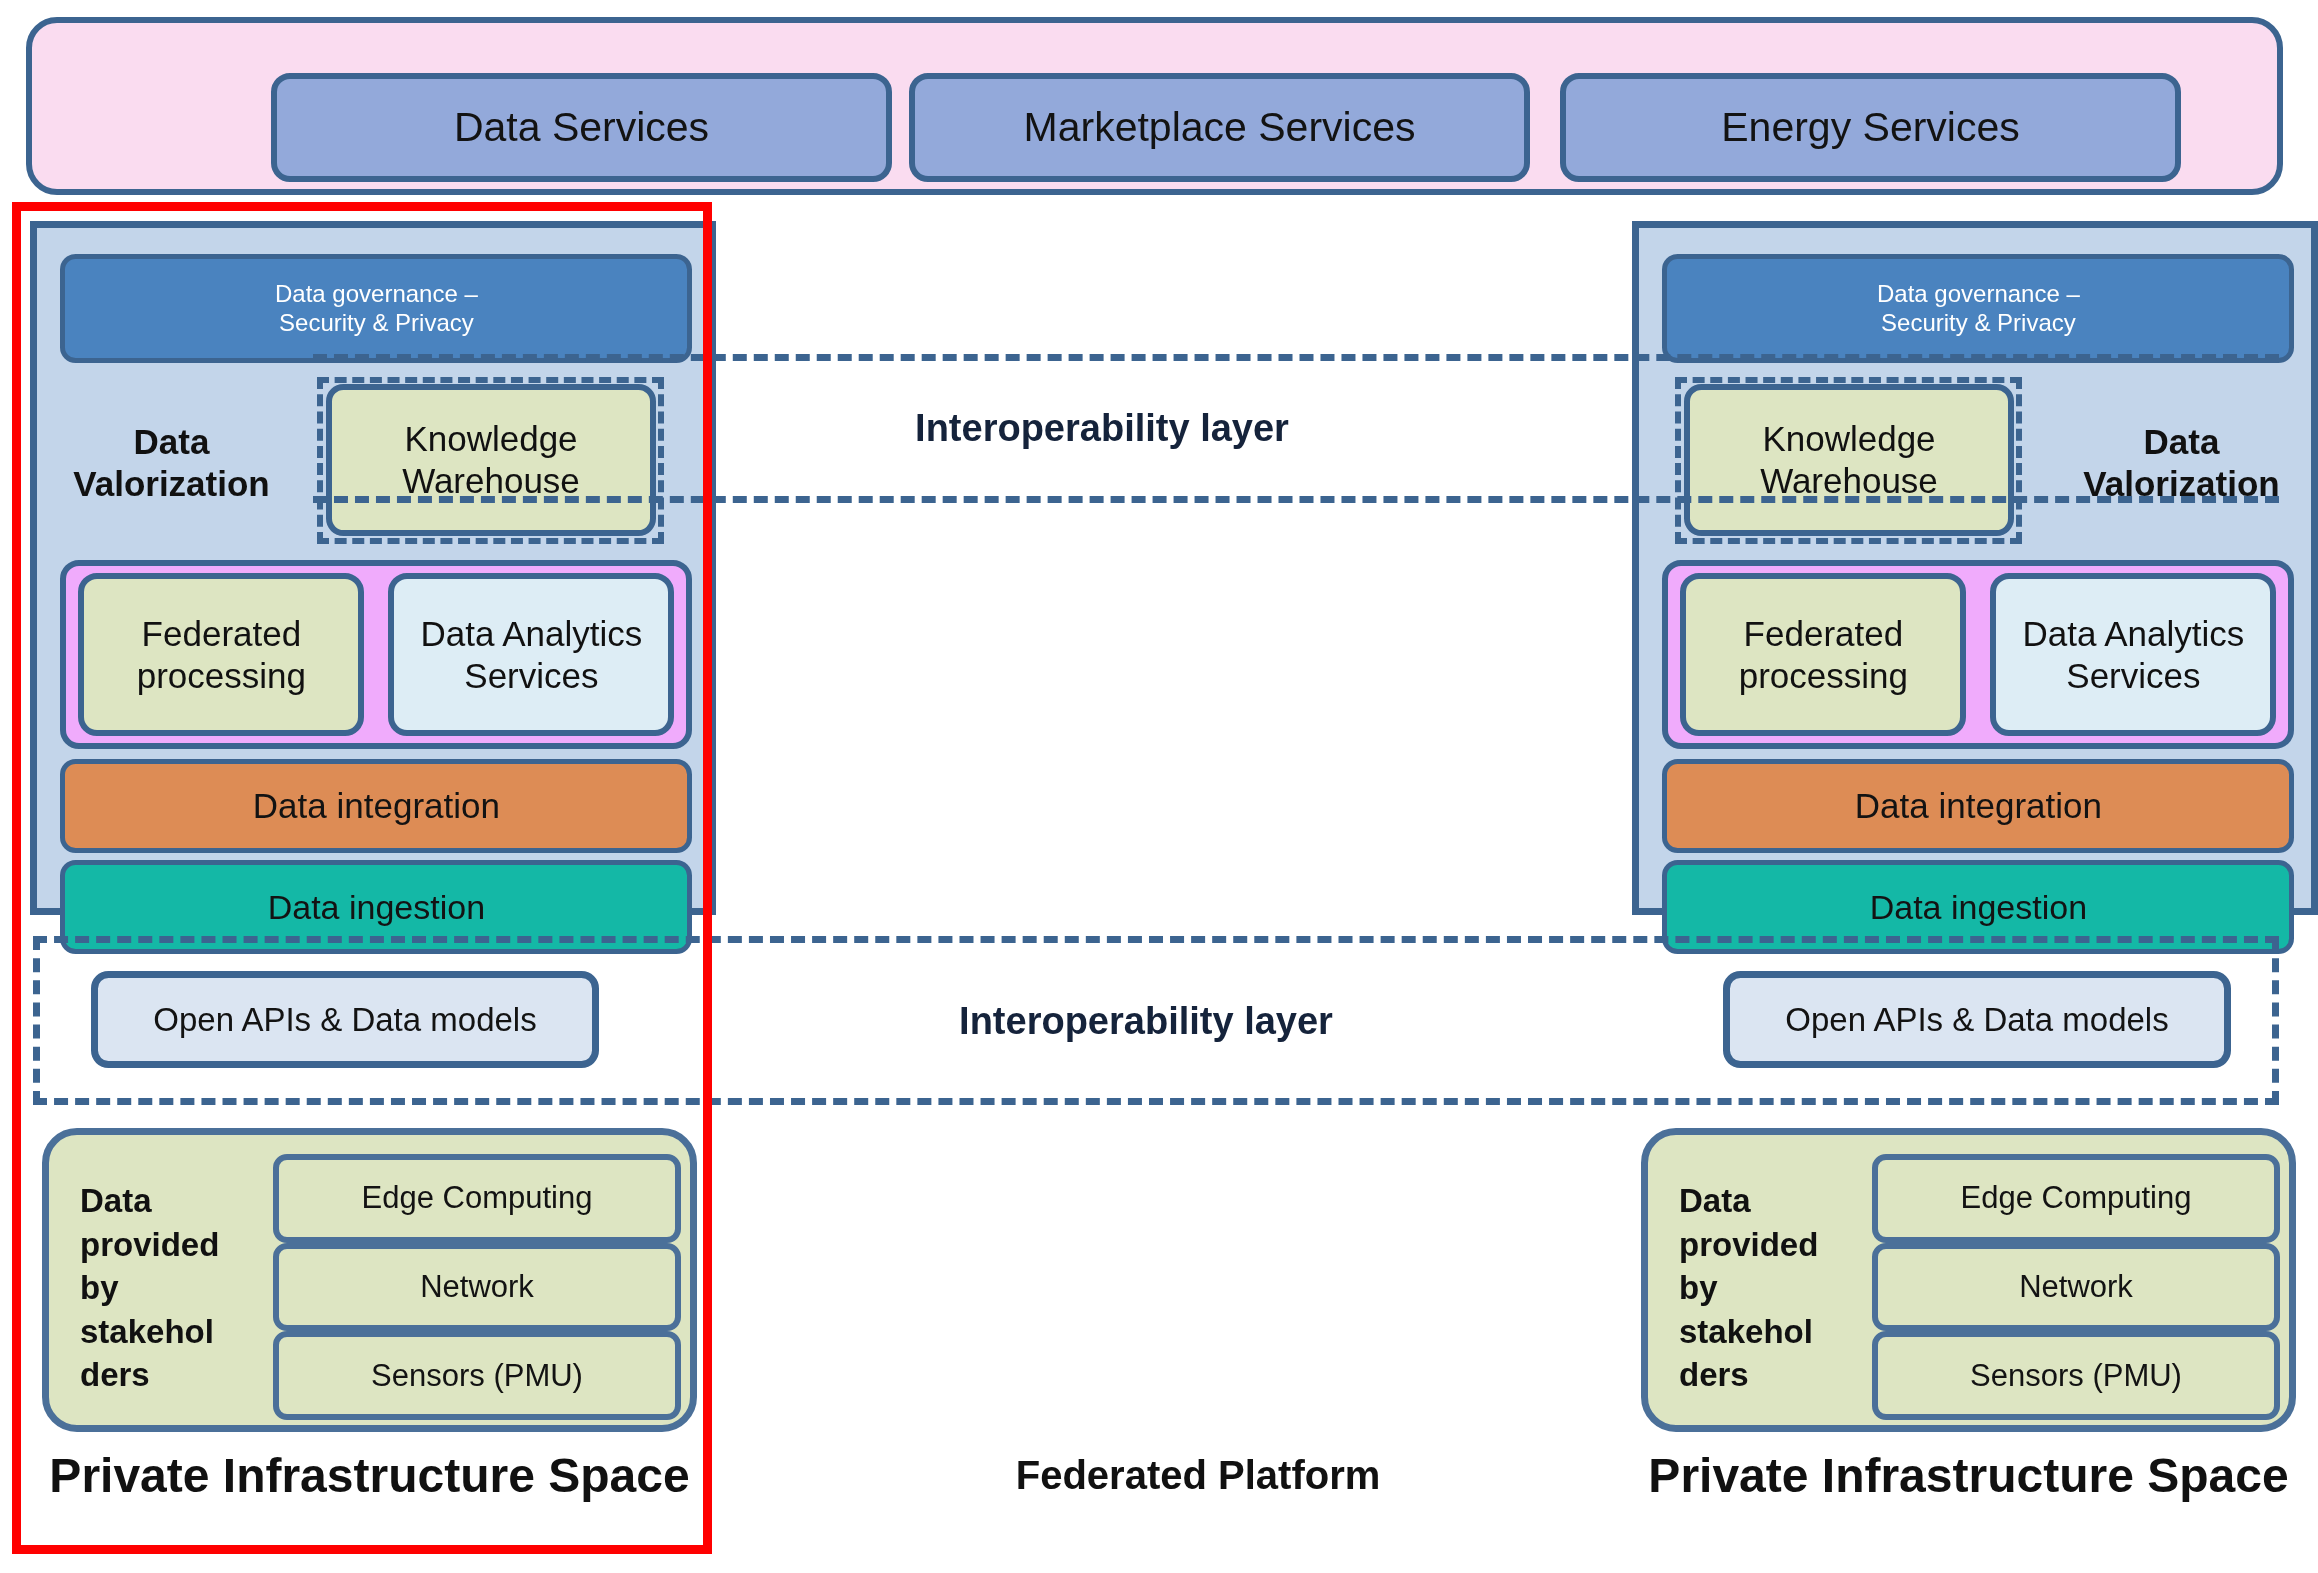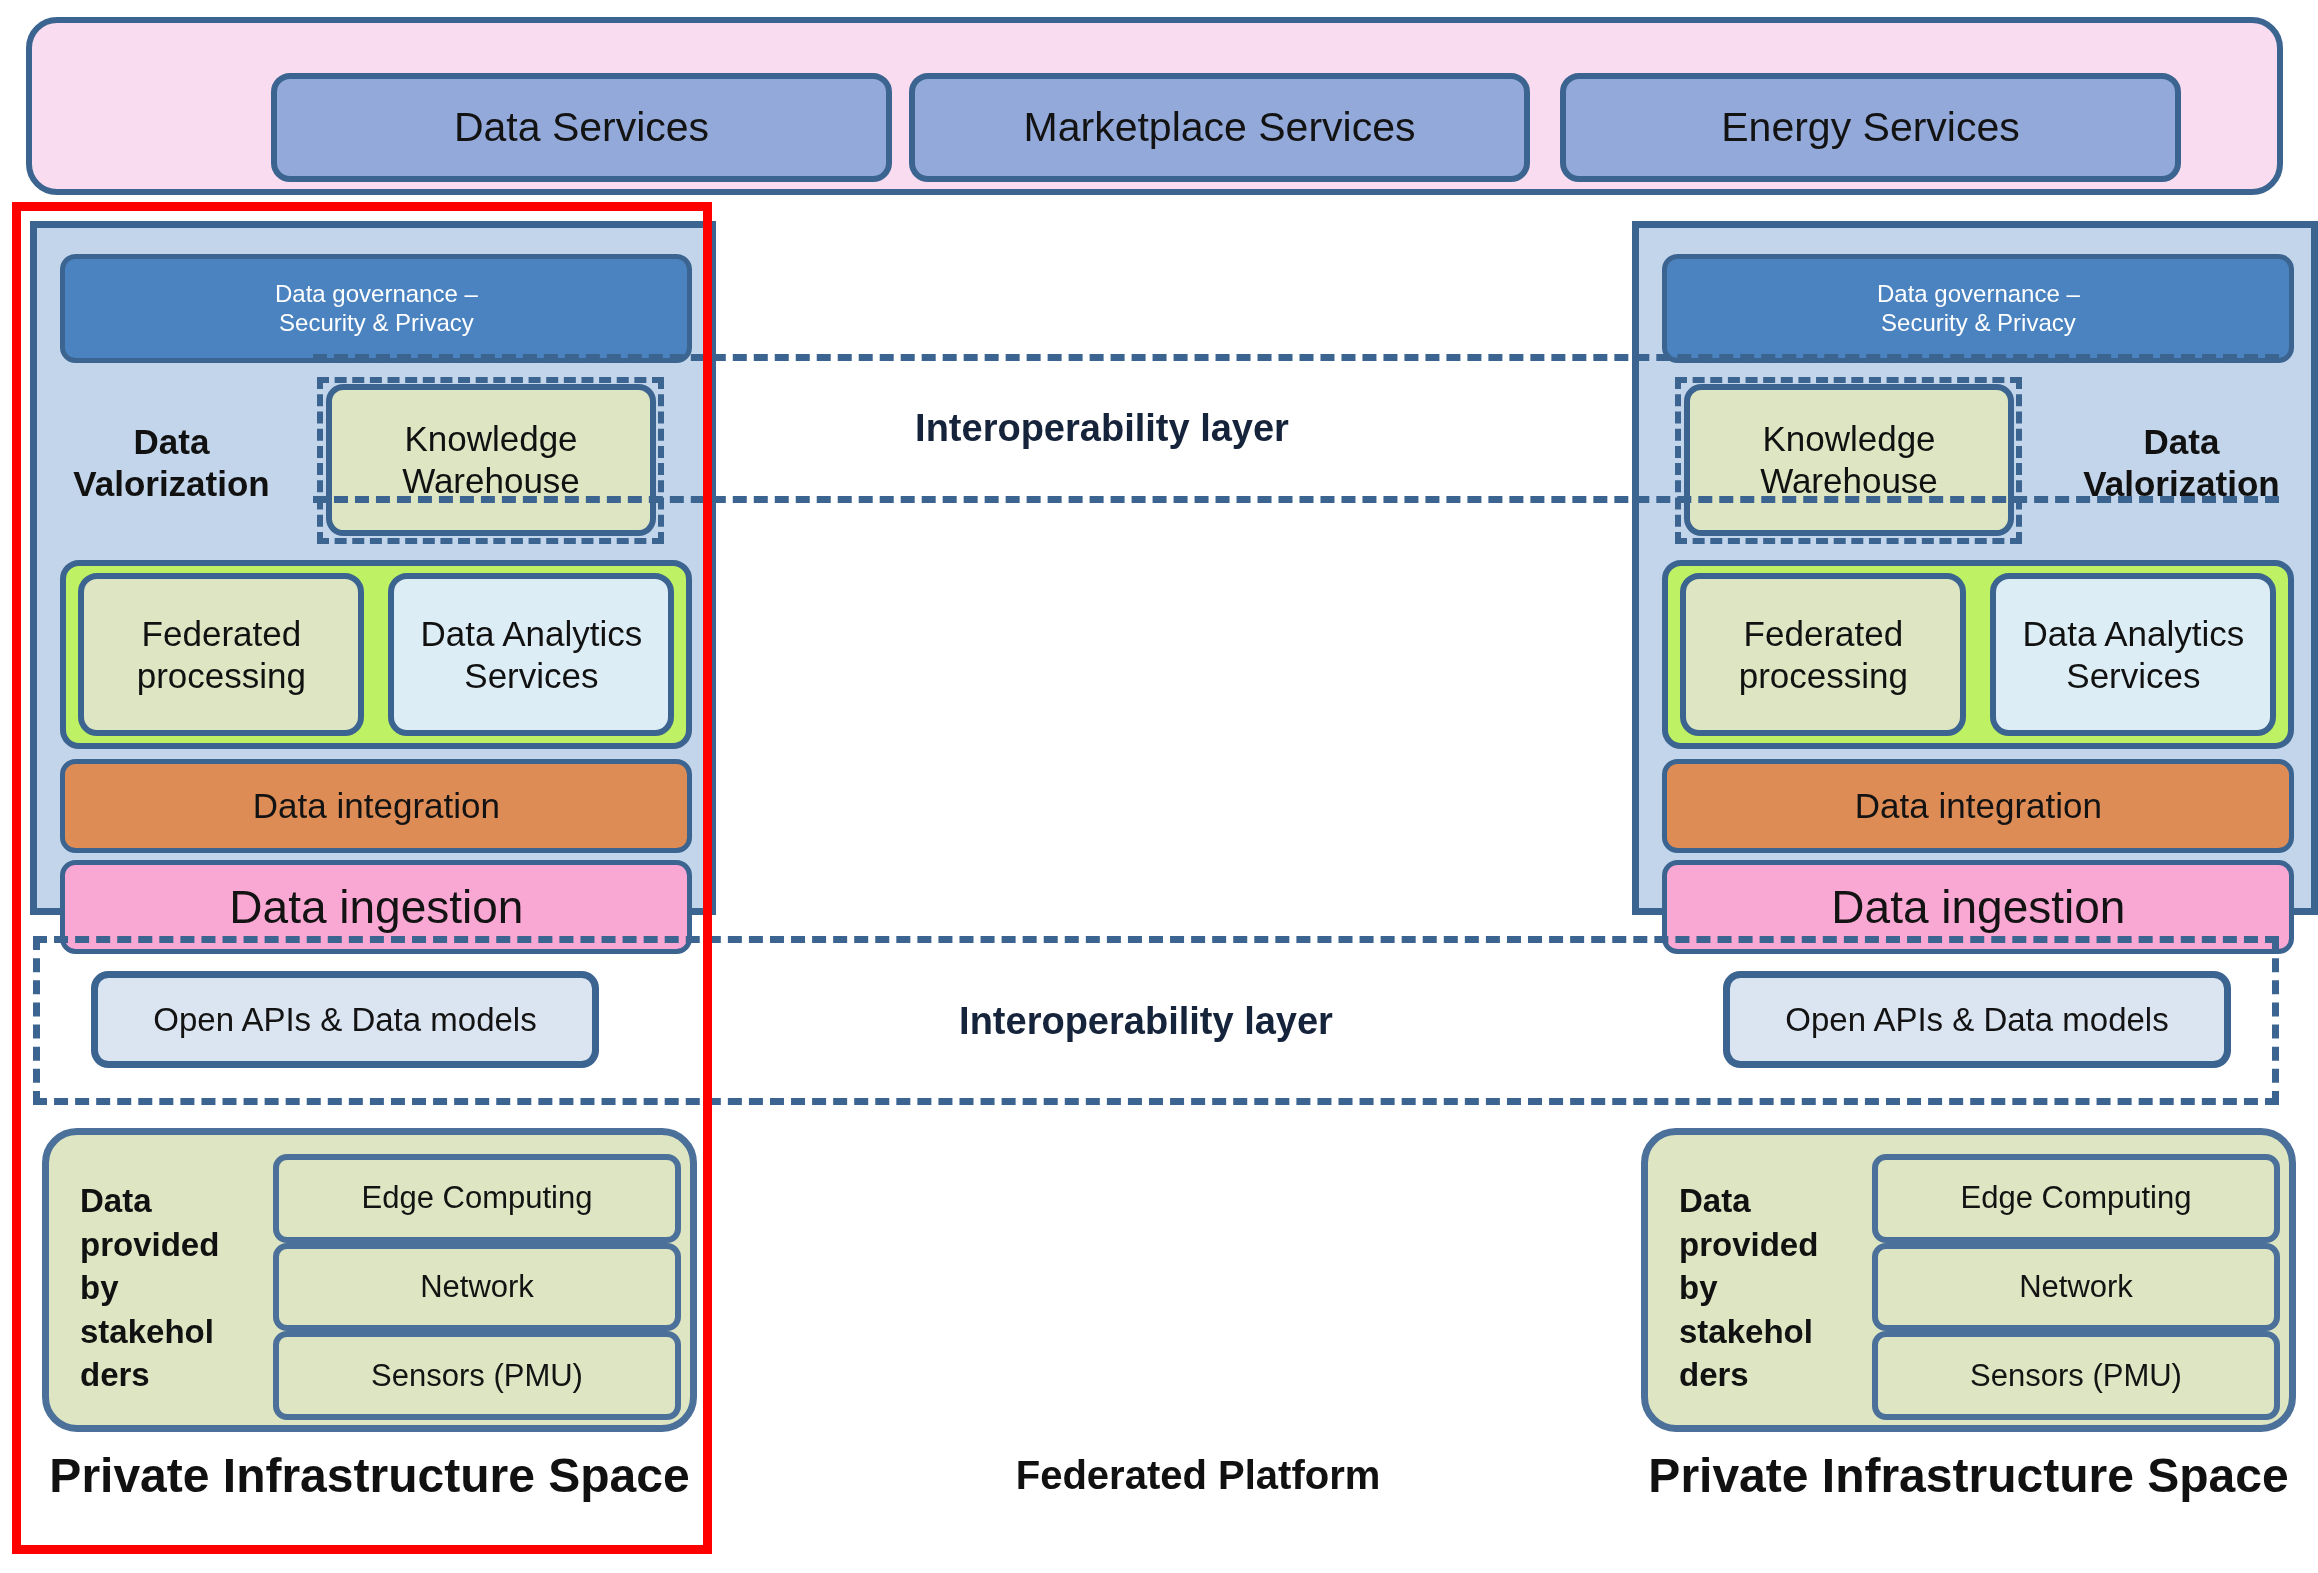--- a/index.html
+++ b/index.html
@@ -62,21 +62,21 @@
   .kw-box{
     top:156px;width:330px;height:152px;
     background:#dde5c2;
     border:6px solid #3c6490;
     border-radius:17.4px;
     font-size:35px;line-height:1.2;
     flex-direction:column;
   }
   .proc-wrap{
     top:332px;left:23.4px;width:632px;height:189px;
-    background:#bef264;
+    background:#f0abfc;
     border:6px solid #3c6490;
     border-radius:19px;
     display:flex;align-items:center;justify-content:space-between;
     padding:0 12px;
   }
   .proc-box{
     width:286px;height:163px;
     border:6px solid #3c6490;
     border-radius:19px;
     font-size:35px;line-height:1.2;
@@ -88,24 +88,24 @@
   .proc-blue{background:#ddedf5;}
   .integr-box{
     top:531px;left:23.4px;width:632px;height:94px;
     background:#dd8c55;
     border:5.2px solid #3c6490;
     border-radius:15.6px;
     font-size:35px;color:#131313;
   }
   .ingest-box{
     top:632px;left:23.4px;width:632px;height:94px;
-    background:#f9a8d4;
+    background:#14b8a6;
     border:5.2px solid #3c6490;
     border-radius:15.6px;
-    font-size:46px;color:#131313;
+    font-size:34px;color:#131313;
   }
 
   
   #interop-top{
     left:313px;top:354px;width:1966px;height:149px;
     border-top:7.8px dashed #3c6490;
     border-bottom:7.8px dashed #3c6490;
   }
   #interop-top-label{
     left:781px;top:382px;width:642px;height:92px;

